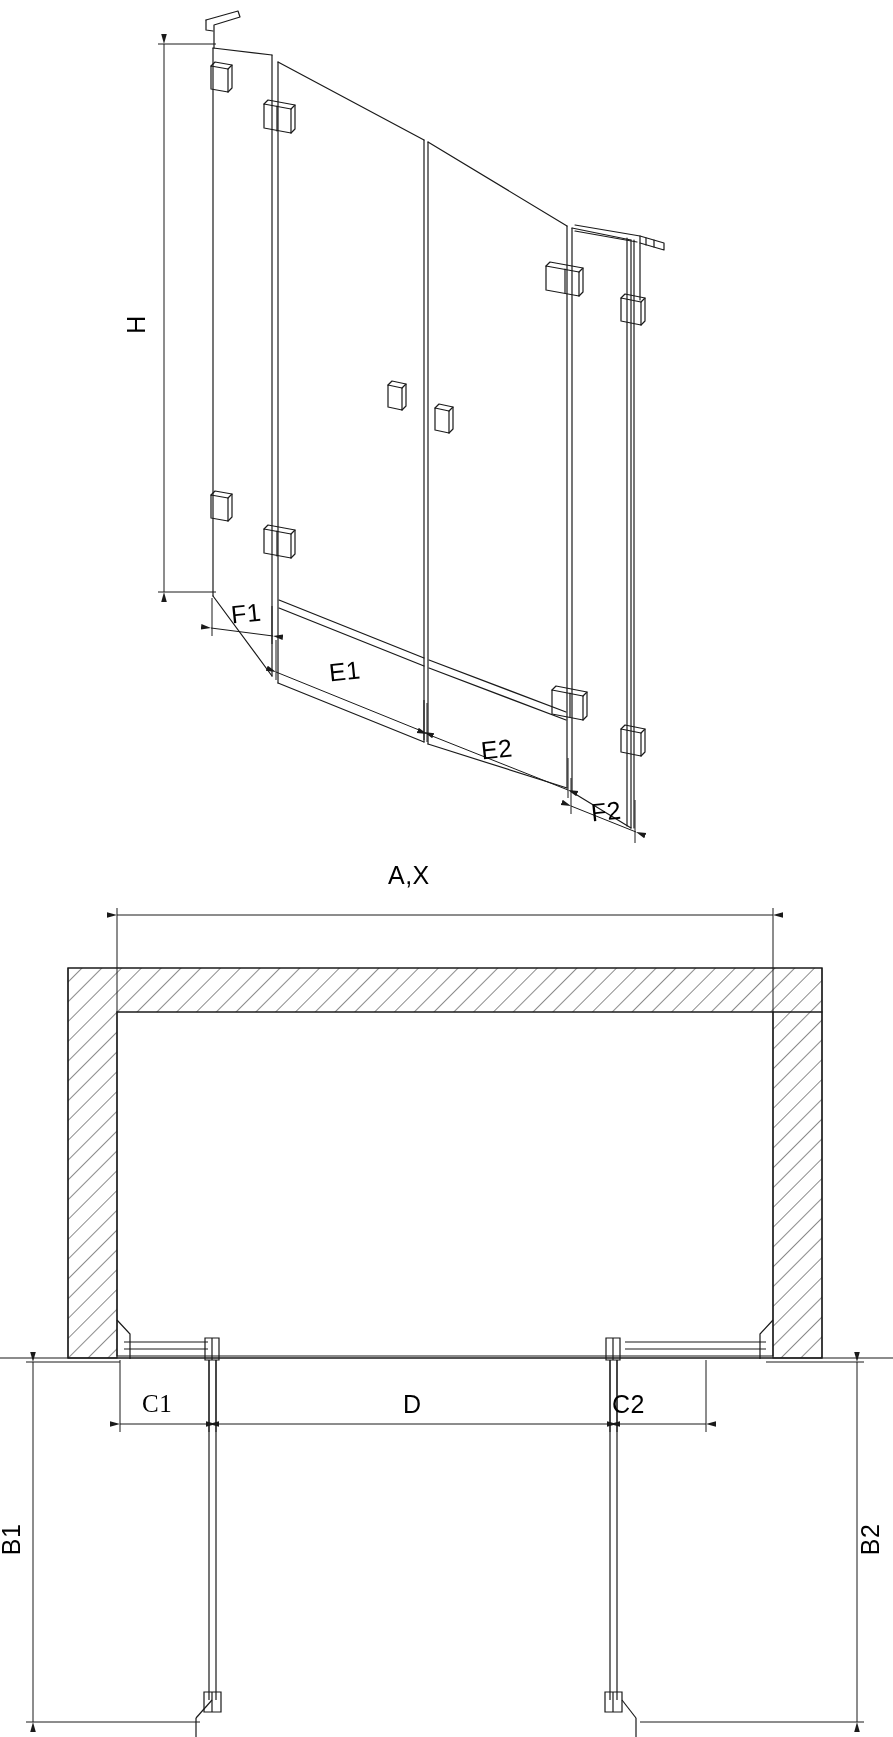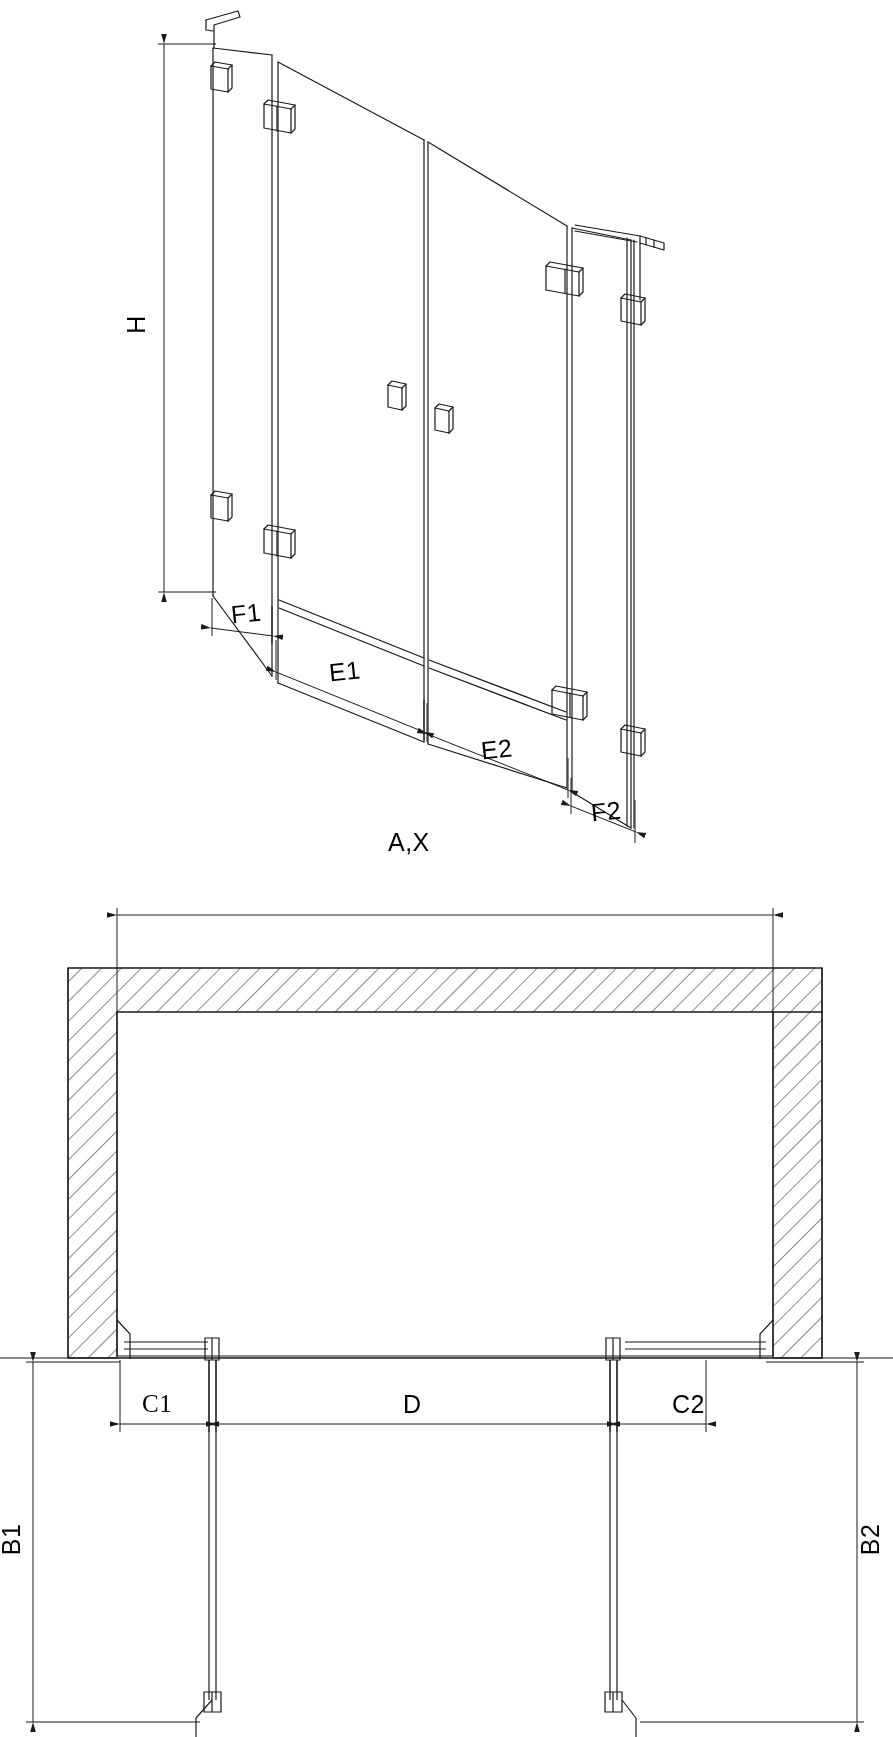--- a/index.html
+++ b/index.html
@@ -233,25 +233,25 @@
   <div class="dimlabel rot-ccw" style="left:127px; top:310px;">H</div>
 
   <div class="dimlabel lbl-F1" style="left:231px; top:599px;">F1</div>
 
   <div class="dimlabel lbl-E1" style="left:329px; top:657px;">E1</div>
 
   <div class="dimlabel lbl-E2" style="left:481px; top:735px;">E2</div>
 
   <div class="dimlabel lbl-F2" style="left:591px; top:797px;">F2</div>
 
-  <div class="dimlabel" style="left:388px; top:828px;">A,X</div>
+  <div class="dimlabel" style="left:388px; top:861px;">A,X</div>
 
   <div class="dimlabel" style="left:142px; top:1390px;font-family:Liberation Serif, serif;">C1</div>
 
   <div class="dimlabel" style="left:403px; top:1390px;">D</div>
 
-  <div class="dimlabel" style="left:672px; top:1390px;">C2</div>
+  <div class="dimlabel" style="left:612px; top:1390px;">C2</div>
 
   <div class="dimlabel rot-ccw" style="left:-4px; top:1525px;">B1</div>
 
   <div class="dimlabel rot-ccw" style="left:855px; top:1525px;">B2</div>
 
 </div>
 
 </body></html>

